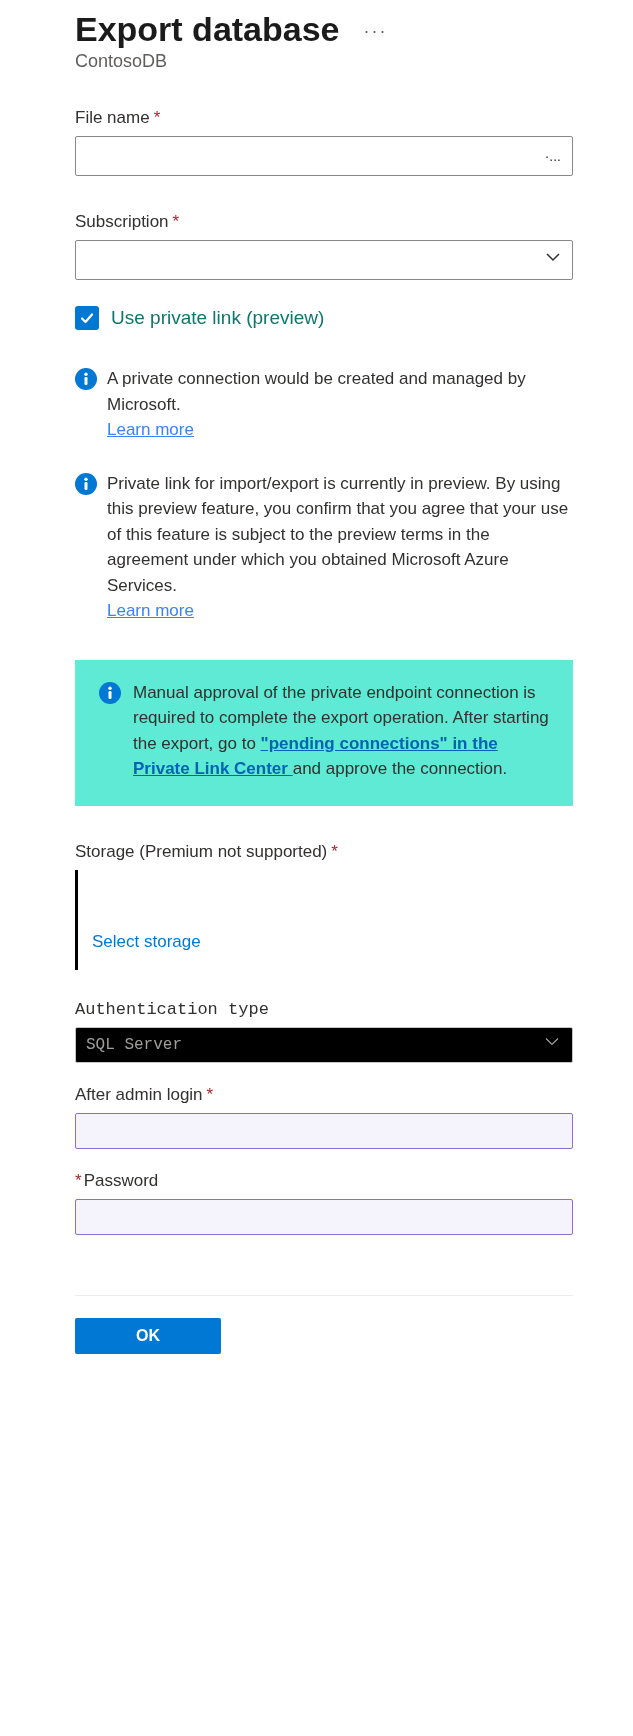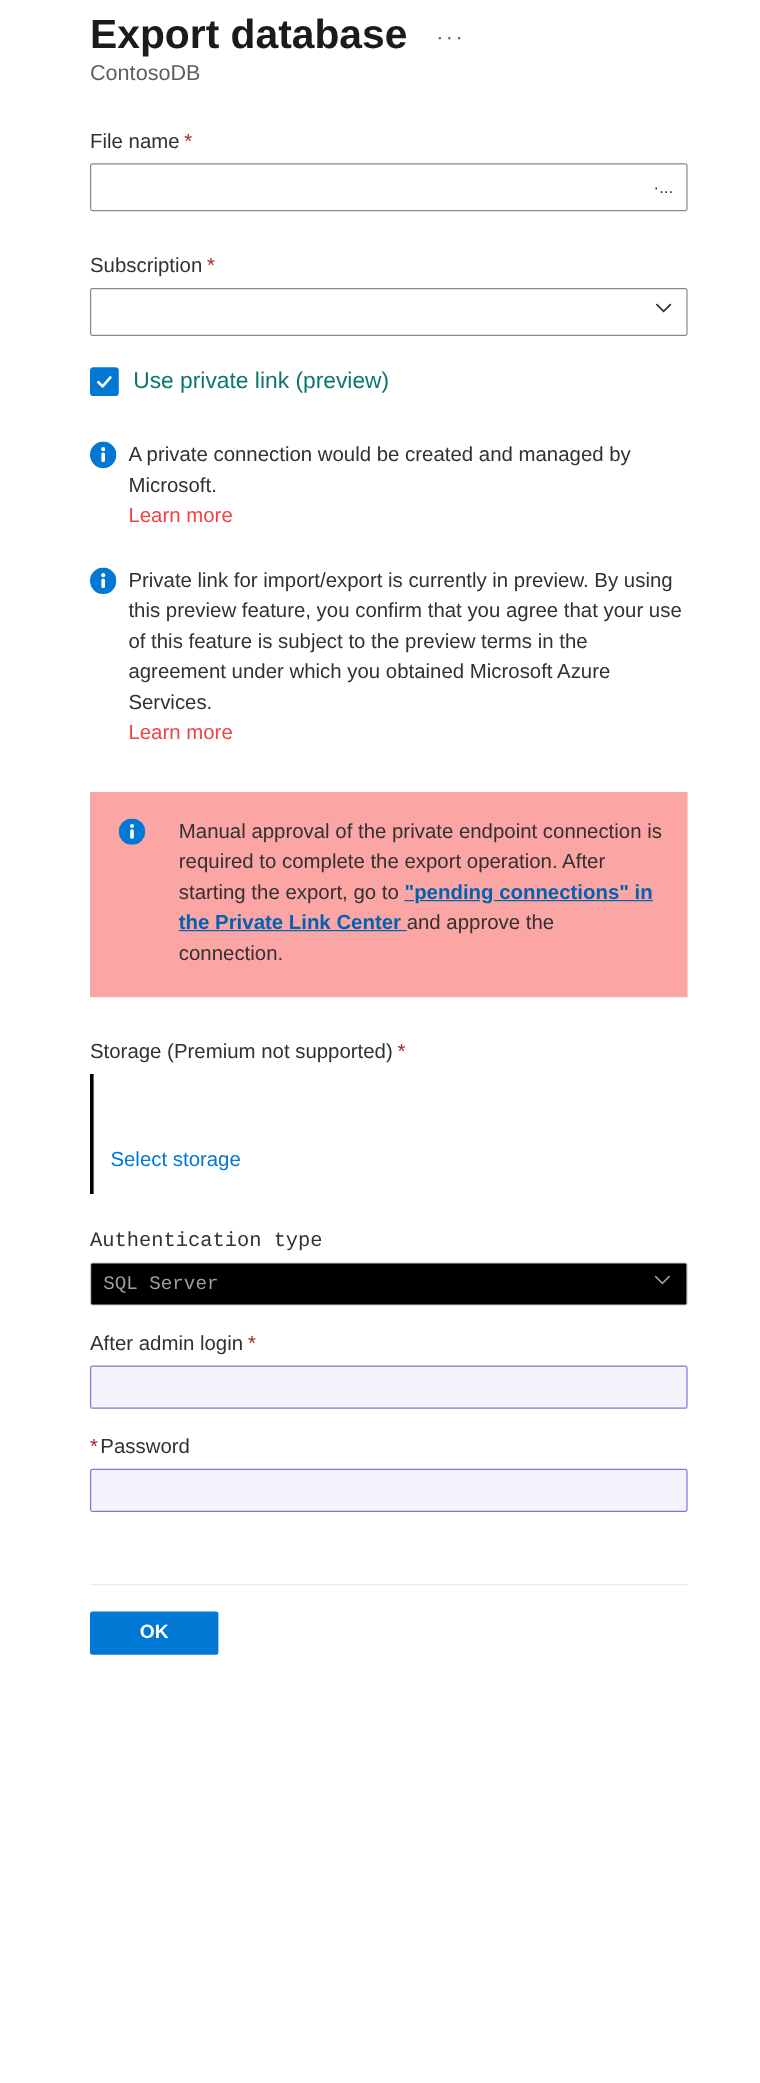--- a/index.html
+++ b/index.html
@@ -104,35 +104,36 @@
     height: 22px;
     margin-top: 2px;
   }
   .info-icon svg { width: 22px; height: 22px; }
   .info-text {
     font-size: 17px;
     line-height: 1.5;
     color: #323130;
   }
   .link {
-    color: #ef4444;
+    color: #3b82f6;
+    text-decoration: underline;
     cursor: pointer;
   }
   .link-bold {
     color: #0062b1;
     text-decoration: underline;
     font-weight: 600;
     cursor: pointer;
   }
   .callout {
-    background: #fca5a5;
+    background: #5eead4;
     padding: 20px 20px 24px 24px;
     margin-top: 36px;
     display: flex;
-    gap: 28px;
+    gap: 12px;
   }
   .storage-box {
     border-left: 3px solid #000000;
     padding: 22px 14px 18px 14px;
     margin-top: 8px;
     min-height: 100px;
     display: flex;
     align-items: flex-end;
   }
   .storage-link {
@@ -160,21 +161,21 @@
     border: 1px solid #8c6fd6;
     border-radius: 2px;
     background: #f5f3fb;
   }
   .footer {
     border-top: 1px solid #edebe9;
     margin-top: 60px;
     padding-top: 22px;
   }
   .ok-button {
-    width: 107px;
+    width: 146px;
     height: 36px;
     background: #0078d4;
     color: #fff;
     border: none;
     border-radius: 2px;
     font-size: 16px;
     font-weight: 600;
     cursor: pointer;
   }
 </style>

